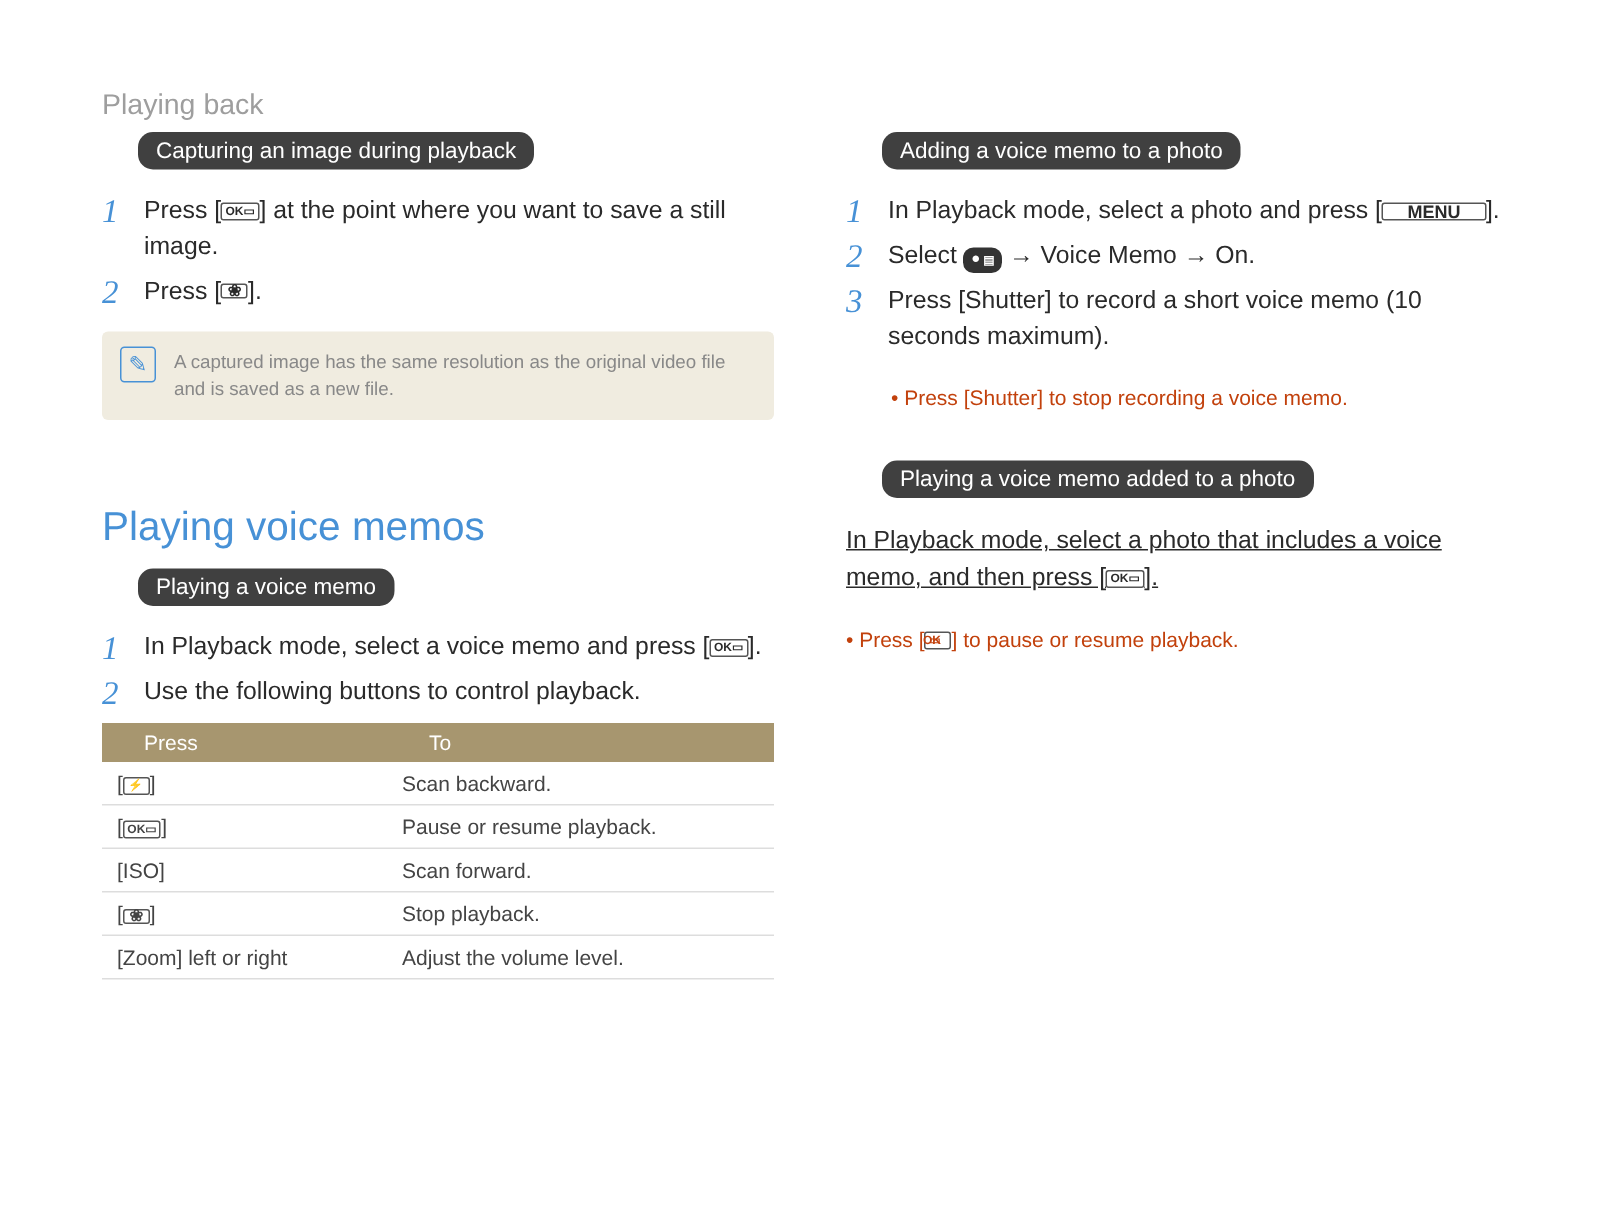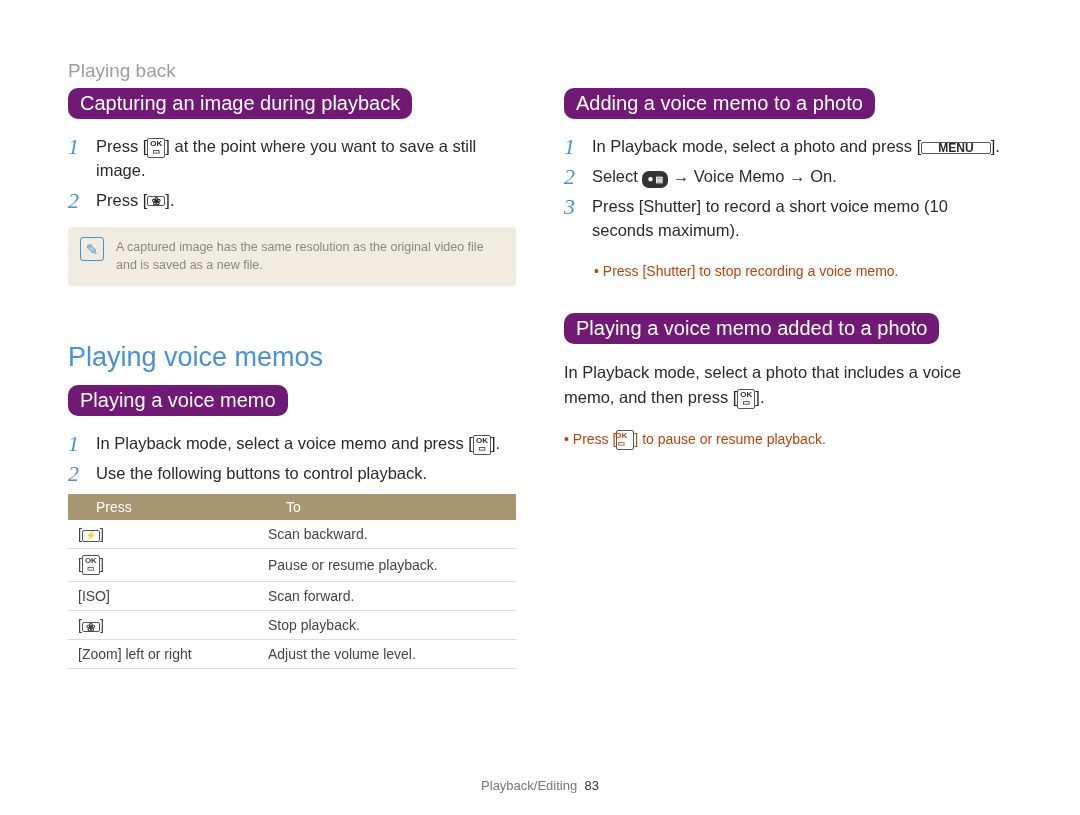--- a/index.html
+++ b/index.html
@@ -25,27 +25,28 @@
   }
   .cols {
     display: flex;
     gap: 48px;
   }
   .col {
     flex: 1;
   }
   .pill {
     display: inline-block;
-    background: #701a75;
+    background: #404040;
     color: #fff;
-    font-size: 20px;
+    font-size: 15px;
     padding: 4px 12px;
     border-radius: 10px;
     margin-bottom: 10px;
     margin-top: 6px;
+    margin-left: 24px;
   }
   .step {
     display: flex;
     align-items: flex-start;
     margin: 6px 0 4px 0;
     font-size: 16.5px;
     line-height: 1.45;
     color: #2a2a2a;
   }
   .stepnum {
@@ -69,21 +70,21 @@
     font-size: 8px;
     line-height: 8px;
     vertical-align: middle;
     padding: 1px 2px;
     font-family: Arial, sans-serif;
     font-weight: bold;
     min-width: 12px;
     text-align: center;
   }
   .icon-ok {
-    flex-direction: column;
+    flex-direction: row;
   }
   .icon-tulip {
     font-size: 11px;
     padding: 0 2px;
   }
   .icon-menu {
     font-weight: bold;
     font-size: 12px;
     padding: 1px 16px;
   }
@@ -156,20 +157,21 @@
     font-size: 14px;
     text-indent: -8px;
     padding-left: 8px;
     color: #c2410c;
     margin-top: 20px;
   }
   .paratext {
     font-size: 16.5px;
     line-height: 1.5;
     margin: 6px 0;
+    text-decoration: underline;
   }
   .footer {
     position: absolute;
     bottom: 22px;
     left: 0;
     width: 100%;
     text-align: center;
     font-size: 13px;
     color: #777;
   }
@@ -310,16 +312,13 @@
       <div class="sub-bullet" style="margin-left:0;">
         <span>• Press [</span><span class="icon-box icon-ok">
             <span>OK</span>
             <span>▭</span>
           </span><span>] to pause or resume playback.</span>
       </div>
 
     </div>
   </div>
 
-  <div class="footer">
-    <span>Playback/Editing</span>&nbsp;&nbsp;<span class="pagenum">83</span>
-  </div>
 </div>
 
 </body></html>

